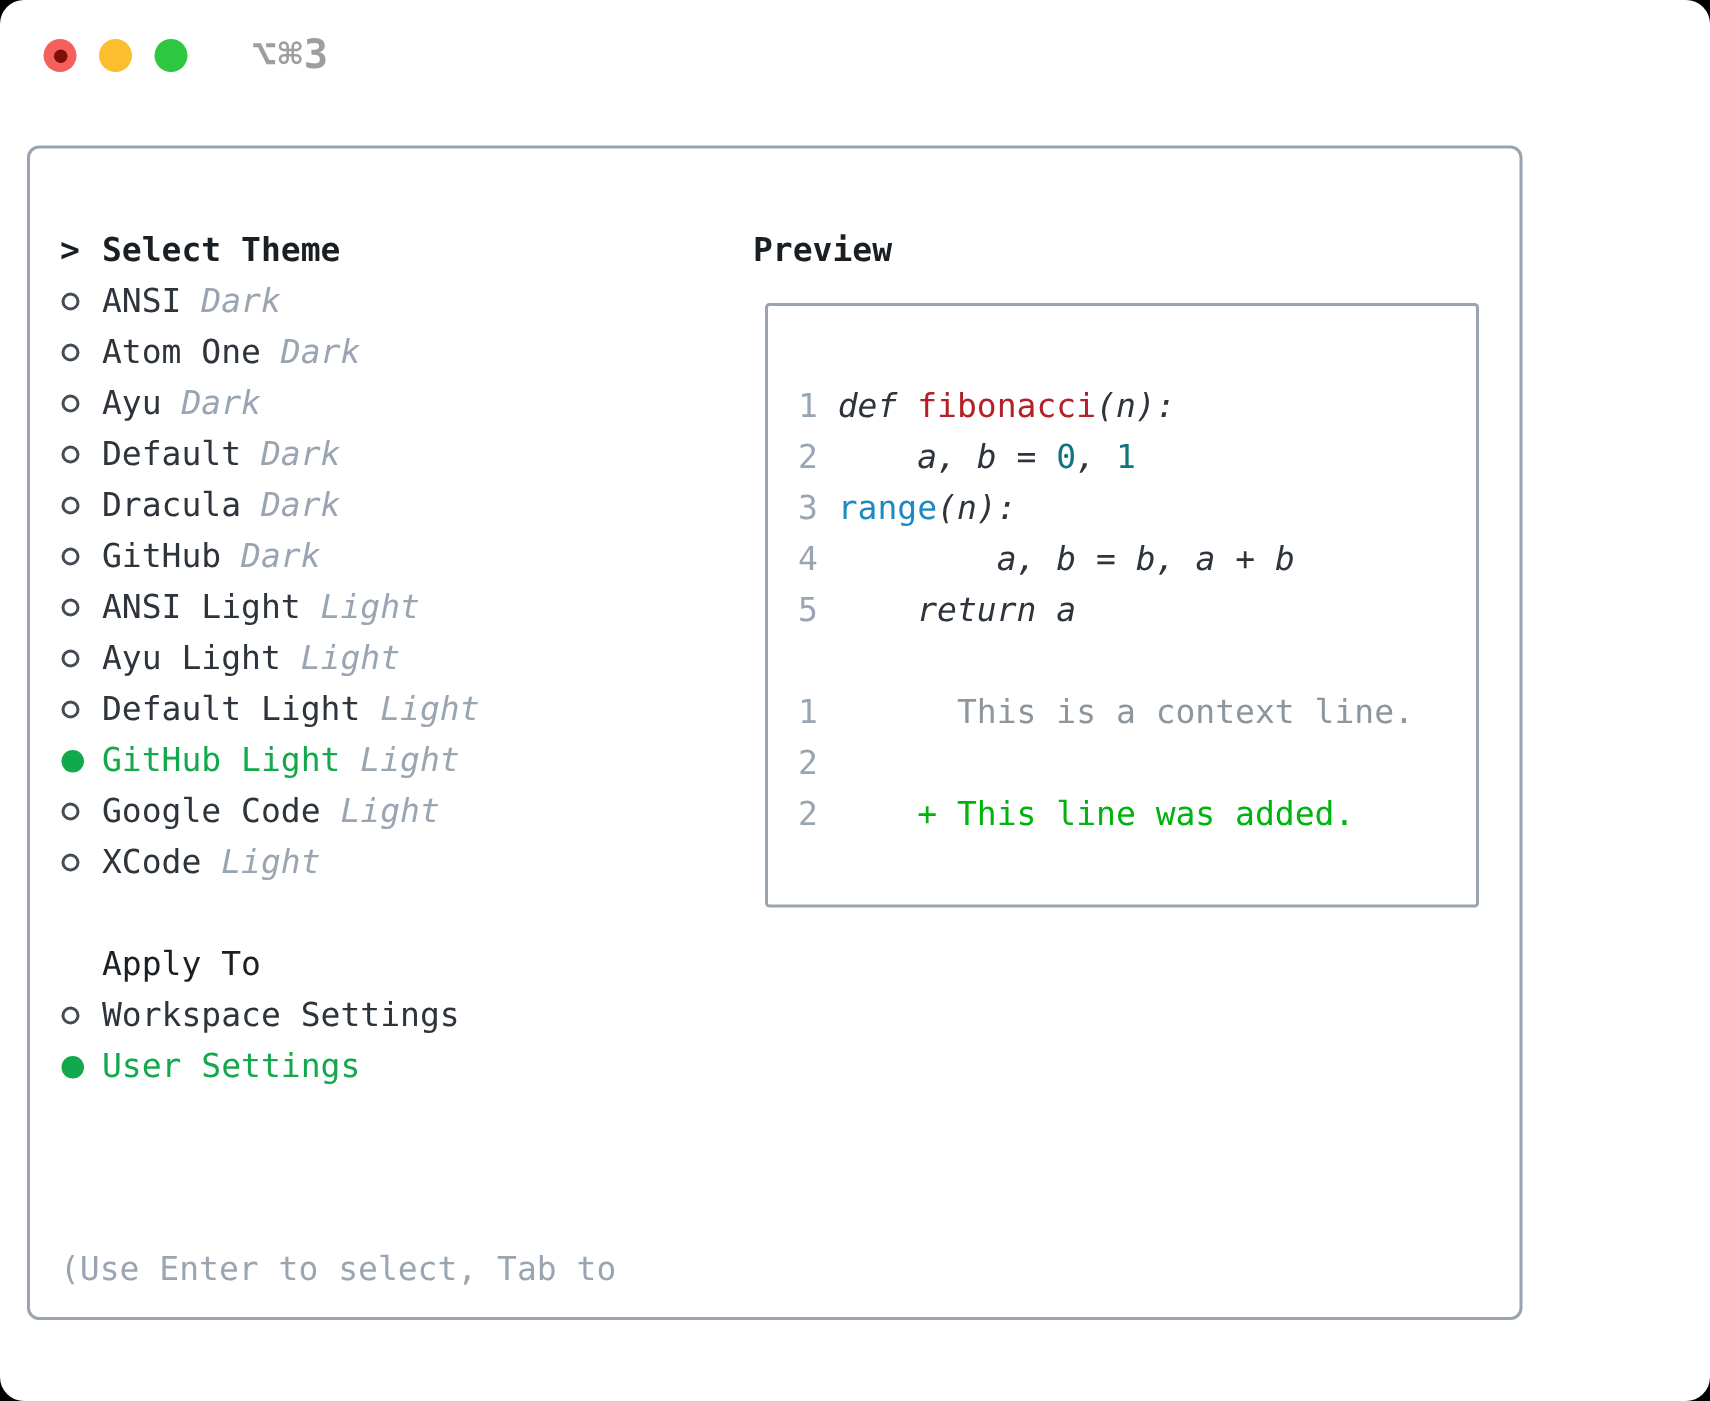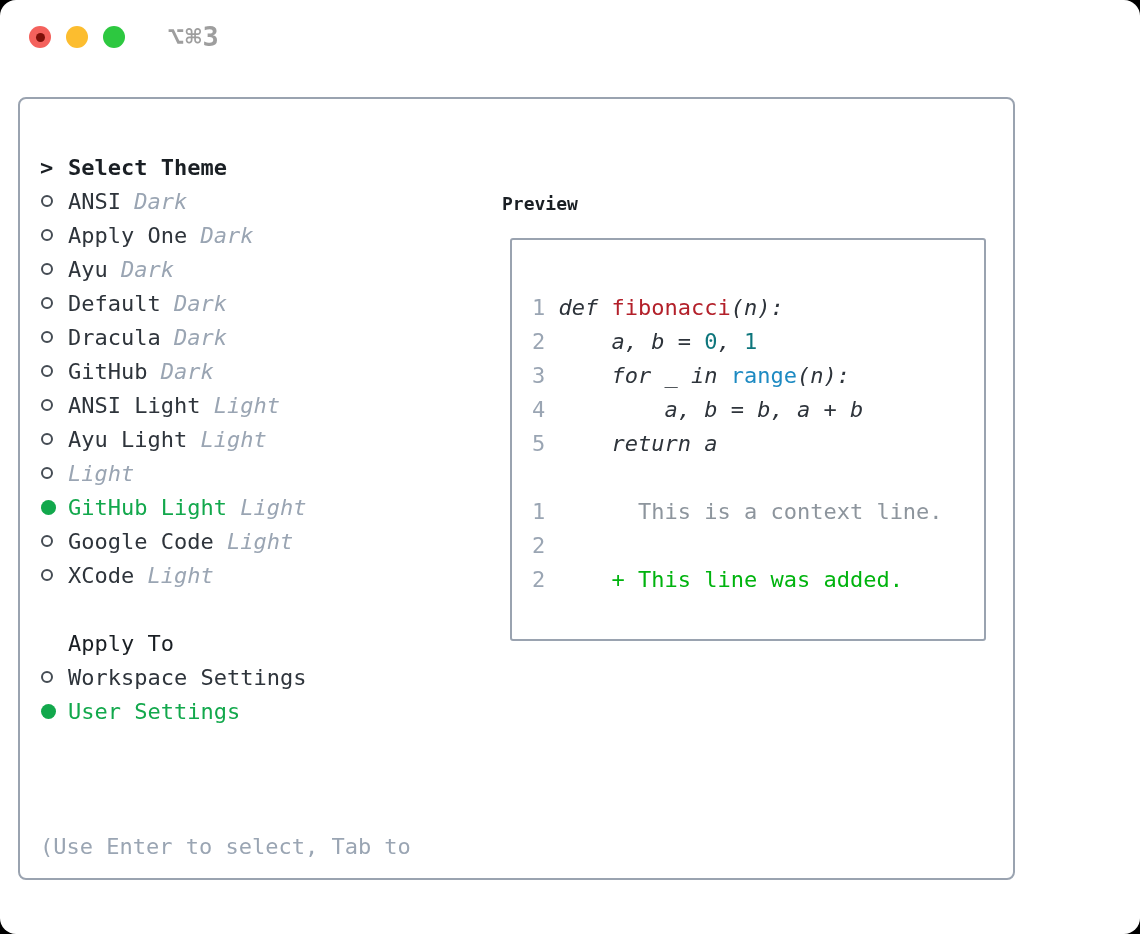--- a/index.html
+++ b/index.html
@@ -40,21 +40,21 @@
   .ring.sel { width:15px; height:15px; border:none; background:var(--accent_green); }
   .item-name   { color:var(--item); }
   .item-name.sel { color:var(--accent_green); }
   .item-variant { color:var(--muted); font-style:italic; }
   .apply-hdr { color:var(--ink);text-align:center; }
   .hint { color:var(--muted); font-size:22px; line-height:34px; white-space:pre; }
 
   
   .right { position:absolute; left:482px; top:51px; }
   .preview-hdr { height:34px; display:flex; align-items:center;
-                 font-size:18px; font-weight:bold; color:var(--ink);margin-top:36px; }
+                 font-size:22px; font-weight:bold; color:var(--ink); }
   .preview-box {
     margin-top:18px; margin-left:8px; width:476px; height:403px;
     border:2px solid var(--border); border-radius:3px;
     padding:50px 0 0 20px; background:#fff;
   }
   .code-line { height:34px; font-size:22px; white-space:pre; display:flex; align-items:center; }
   .ln { color:var(--muted); }
   .tok-plain   { color:var(--plain);font-style:italic; }
   .tok-func    { color:var(--func_red); }
   .tok-var     { color:var(--plain); font-style:italic; }
@@ -81,28 +81,28 @@
   <div class="panel">
 
     <div class="left">
       <div class="row">
         <span class="marker"><span class="caret">&gt;</span></span>
         <span class="hdr">Select Theme</span>
       </div>
 
       <div id="theme-items">
           <div class="row"><span class="marker"><span class="ring"></span></span><span class="item-name">ANSI </span><span class="item-variant">Dark</span></div>
-          <div class="row"><span class="marker"><span class="ring"></span></span><span class="item-name">Apply One </span><span class="item-variant">Dark</span></div>
+          <div class="row"><span class="marker"><span class="ring"></span></span><span class="item-name">Atom One </span><span class="item-variant">Dark</span></div>
           <div class="row"><span class="marker"><span class="ring"></span></span><span class="item-name">Ayu </span><span class="item-variant">Dark</span></div>
           <div class="row"><span class="marker"><span class="ring"></span></span><span class="item-name">Default </span><span class="item-variant">Dark</span></div>
           <div class="row"><span class="marker"><span class="ring"></span></span><span class="item-name">Dracula </span><span class="item-variant">Dark</span></div>
           <div class="row"><span class="marker"><span class="ring"></span></span><span class="item-name">GitHub </span><span class="item-variant">Dark</span></div>
           <div class="row"><span class="marker"><span class="ring"></span></span><span class="item-name">ANSI Light </span><span class="item-variant">Light</span></div>
           <div class="row"><span class="marker"><span class="ring"></span></span><span class="item-name">Ayu Light </span><span class="item-variant">Light</span></div>
-          <div class="row"><span class="marker"><span class="ring"></span></span><span class="item-variant">Light</span></div>
+          <div class="row"><span class="marker"><span class="ring"></span></span><span class="item-name">Default Light </span><span class="item-variant">Light</span></div>
           <div class="row"><span class="marker"><span class="ring sel"></span></span><span class="item-name sel">GitHub Light </span><span class="item-variant">Light</span></div>
           <div class="row"><span class="marker"><span class="ring"></span></span><span class="item-name">Google Code </span><span class="item-variant">Light</span></div>
           <div class="row"><span class="marker"><span class="ring"></span></span><span class="item-name">XCode </span><span class="item-variant">Light</span></div>
         </div>
 
       <div class="gap"></div>
 
       <div class="row">
         <span class="marker"></span>
         <span class="apply-hdr">Apply To</span>
@@ -119,21 +119,21 @@
         <div>(Use Enter to select, Tab to</div>
         <div>change focus)</div>
       </div>
     </div>
 
     <div class="right">
       <div class="preview-hdr">Preview</div>
       <div class="preview-box" id="preview-box">
           <div class="code-line"><span class="ln">1 </span><span class="tok-plain">def </span><span class="tok-func">fibonacci</span><span class="tok-plain">(n):</span></div>
           <div class="code-line"><span class="ln">2 </span><span class="tok-plain">    </span><span class="tok-var">a</span><span class="tok-plain">, </span><span class="tok-var">b</span><span class="tok-plain"> = </span><span class="tok-num">0</span><span class="tok-plain">, </span><span class="tok-num">1</span></div>
-          <div class="code-line"><span class="ln">3 </span><span class="tok-plain">    for _ in </span><span class="tok-builtin">range</span><span class="tok-plain">(n):</span></div>
+          <div class="code-line"><span class="ln">3 </span><span class="tok-builtin">range</span><span class="tok-plain">(n):</span></div>
           <div class="code-line"><span class="ln">4 </span><span class="tok-plain">        </span><span class="tok-var">a</span><span class="tok-plain">, </span><span class="tok-var">b</span><span class="tok-plain"> = </span><span class="tok-var">b</span><span class="tok-plain">, </span><span class="tok-var">a</span><span class="tok-plain"> + </span><span class="tok-var">b</span></div>
           <div class="code-line"><span class="ln">5 </span><span class="tok-plain">    return </span><span class="tok-var">a</span></div>
           <div class="code-line"><span class="ln">  </span></div>
           <div class="code-line"><span class="ln">1 </span><span class="tok-context">      This is a context line.</span></div>
           <div class="code-line"><span class="ln">2 </span></div>
           <div class="code-line"><span class="ln">2 </span><span class="tok-added">    + This line was added.</span></div>
         </div>
     </div>
 
   </div>

